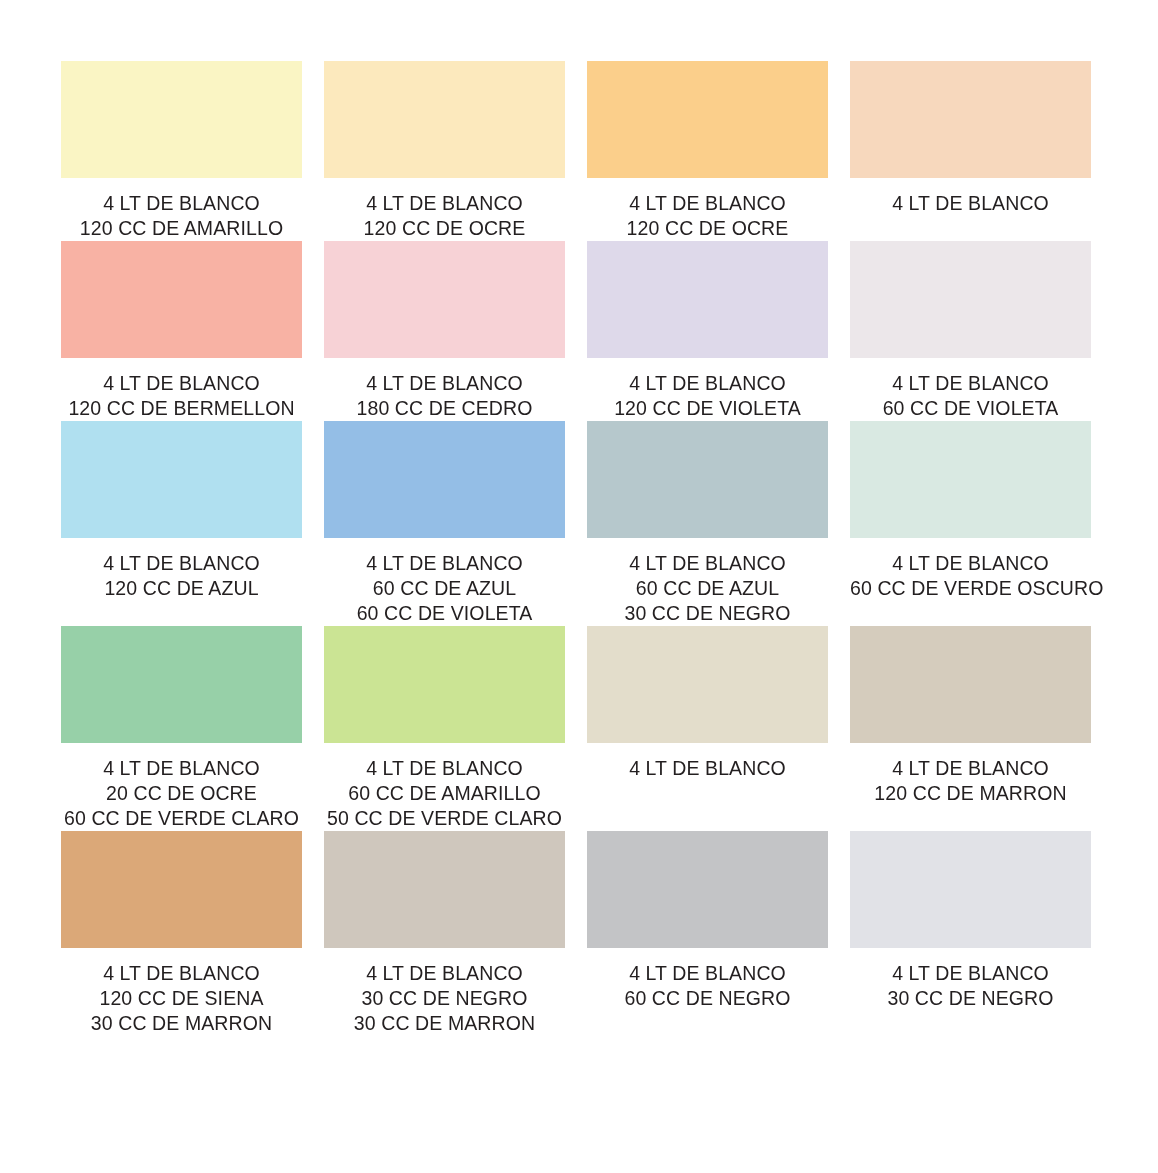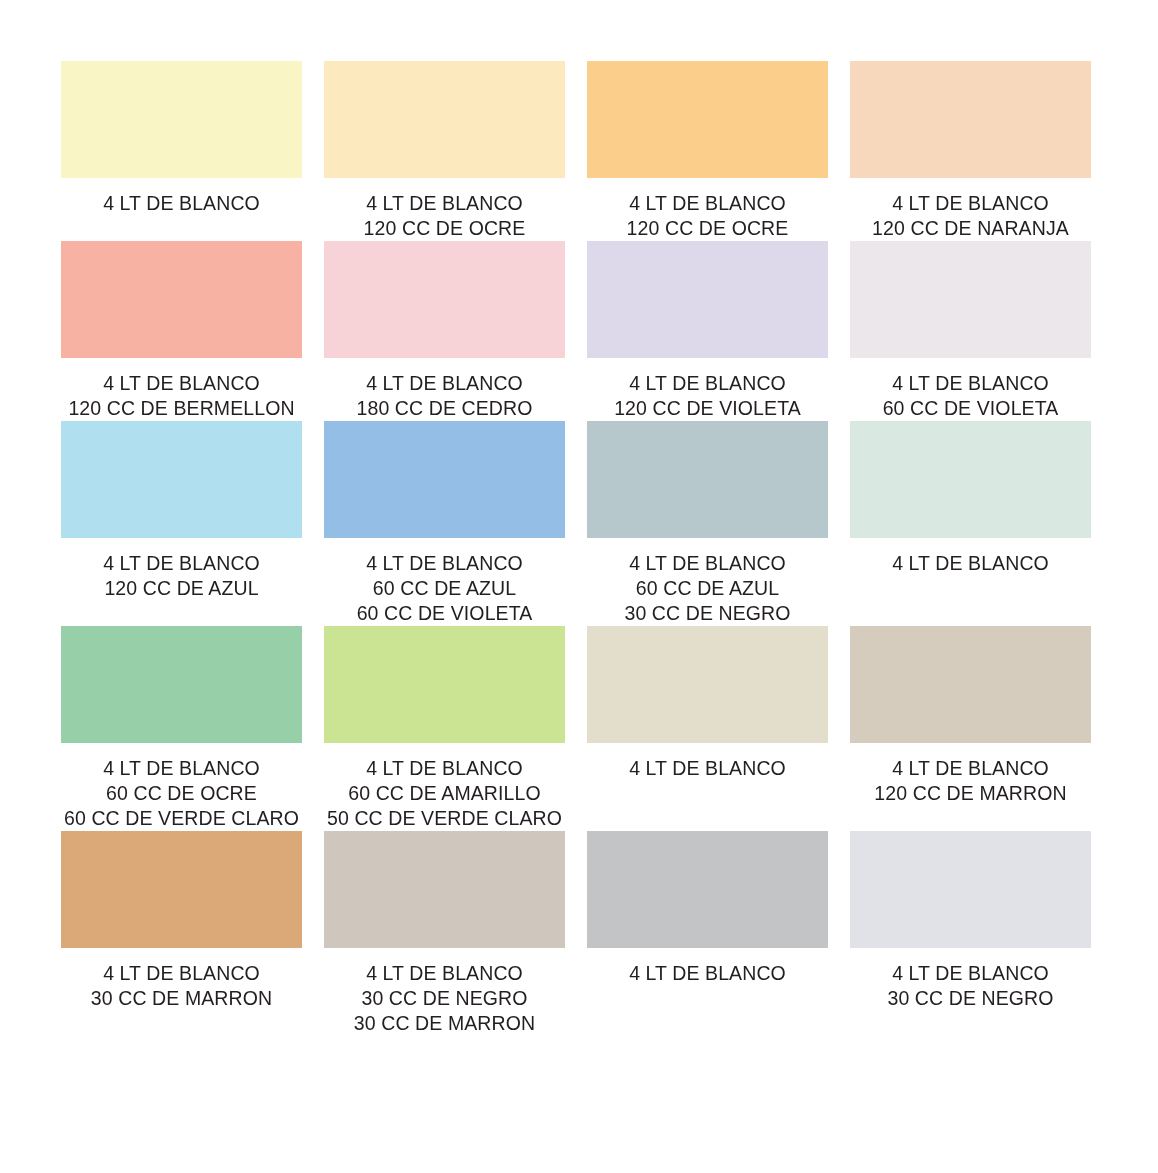--- a/index.html
+++ b/index.html
@@ -64,41 +64,41 @@
 </style>
 </head>
 <body>
 
 <div id="palette-sheet">
   <div class="swatch-grid" id="swatch-grid">
       <div class="swatch-card row-1">
         <div class="swatch-chip" style="background-color: rgb(250, 245, 196);"></div>
         <div class="swatch-label">
           <span class="label-line">4 LT DE BLANCO</span>
+          <span class="label-line">120 CC DE AMARILLO</span>
         </div>
       </div>
       <div class="swatch-card row-1">
         <div class="swatch-chip" style="background-color: rgb(252, 233, 189);"></div>
         <div class="swatch-label">
           <span class="label-line">4 LT DE BLANCO</span>
           <span class="label-line">120 CC DE OCRE</span>
         </div>
       </div>
       <div class="swatch-card row-1">
         <div class="swatch-chip" style="background-color: rgb(251, 207, 139);"></div>
         <div class="swatch-label">
           <span class="label-line">4 LT DE BLANCO</span>
           <span class="label-line">120 CC DE OCRE</span>
         </div>
       </div>
       <div class="swatch-card row-1">
         <div class="swatch-chip" style="background-color: rgb(247, 216, 189);"></div>
         <div class="swatch-label">
           <span class="label-line">4 LT DE BLANCO</span>
-          <span class="label-line">120 CC DE NARANJA</span>
         </div>
       </div>
       <div class="swatch-card row-2">
         <div class="swatch-chip" style="background-color: rgb(248, 178, 164);"></div>
         <div class="swatch-label">
           <span class="label-line">4 LT DE BLANCO</span>
           <span class="label-line">120 CC DE BERMELLON</span>
         </div>
       </div>
       <div class="swatch-card row-2">
@@ -142,27 +142,28 @@
         <div class="swatch-label">
           <span class="label-line">4 LT DE BLANCO</span>
           <span class="label-line">60 CC DE AZUL</span>
           <span class="label-line">30 CC DE NEGRO</span>
         </div>
       </div>
       <div class="swatch-card row-3">
         <div class="swatch-chip" style="background-color: rgb(217, 233, 226);"></div>
         <div class="swatch-label">
           <span class="label-line">4 LT DE BLANCO</span>
+          <span class="label-line">60 CC DE VERDE OSCURO</span>
         </div>
       </div>
       <div class="swatch-card row-4">
         <div class="swatch-chip" style="background-color: rgb(151, 208, 168);"></div>
         <div class="swatch-label">
           <span class="label-line">4 LT DE BLANCO</span>
-          <span class="label-line">60 CC DE OCRE</span>
+          <span class="label-line">20 CC DE OCRE</span>
           <span class="label-line">60 CC DE VERDE CLARO</span>
         </div>
       </div>
       <div class="swatch-card row-4">
         <div class="swatch-chip" style="background-color: rgb(203, 228, 148);"></div>
         <div class="swatch-label">
           <span class="label-line">4 LT DE BLANCO</span>
           <span class="label-line">60 CC DE AMARILLO</span>
           <span class="label-line">50 CC DE VERDE CLARO</span>
         </div>
@@ -177,35 +178,37 @@
         <div class="swatch-chip" style="background-color: rgb(213, 204, 189);"></div>
         <div class="swatch-label">
           <span class="label-line">4 LT DE BLANCO</span>
           <span class="label-line">120 CC DE MARRON</span>
         </div>
       </div>
       <div class="swatch-card row-5">
         <div class="swatch-chip" style="background-color: rgb(219, 168, 120);"></div>
         <div class="swatch-label">
           <span class="label-line">4 LT DE BLANCO</span>
+          <span class="label-line">120 CC DE SIENA</span>
           <span class="label-line">30 CC DE MARRON</span>
         </div>
       </div>
       <div class="swatch-card row-5">
         <div class="swatch-chip" style="background-color: rgb(207, 199, 189);"></div>
         <div class="swatch-label">
           <span class="label-line">4 LT DE BLANCO</span>
           <span class="label-line">30 CC DE NEGRO</span>
           <span class="label-line">30 CC DE MARRON</span>
         </div>
       </div>
       <div class="swatch-card row-5">
         <div class="swatch-chip" style="background-color: rgb(195, 196, 198);"></div>
         <div class="swatch-label">
           <span class="label-line">4 LT DE BLANCO</span>
+          <span class="label-line">60 CC DE NEGRO</span>
         </div>
       </div>
       <div class="swatch-card row-5">
         <div class="swatch-chip" style="background-color: rgb(225, 226, 231);"></div>
         <div class="swatch-label">
           <span class="label-line">4 LT DE BLANCO</span>
           <span class="label-line">30 CC DE NEGRO</span>
         </div>
       </div>
     </div>

